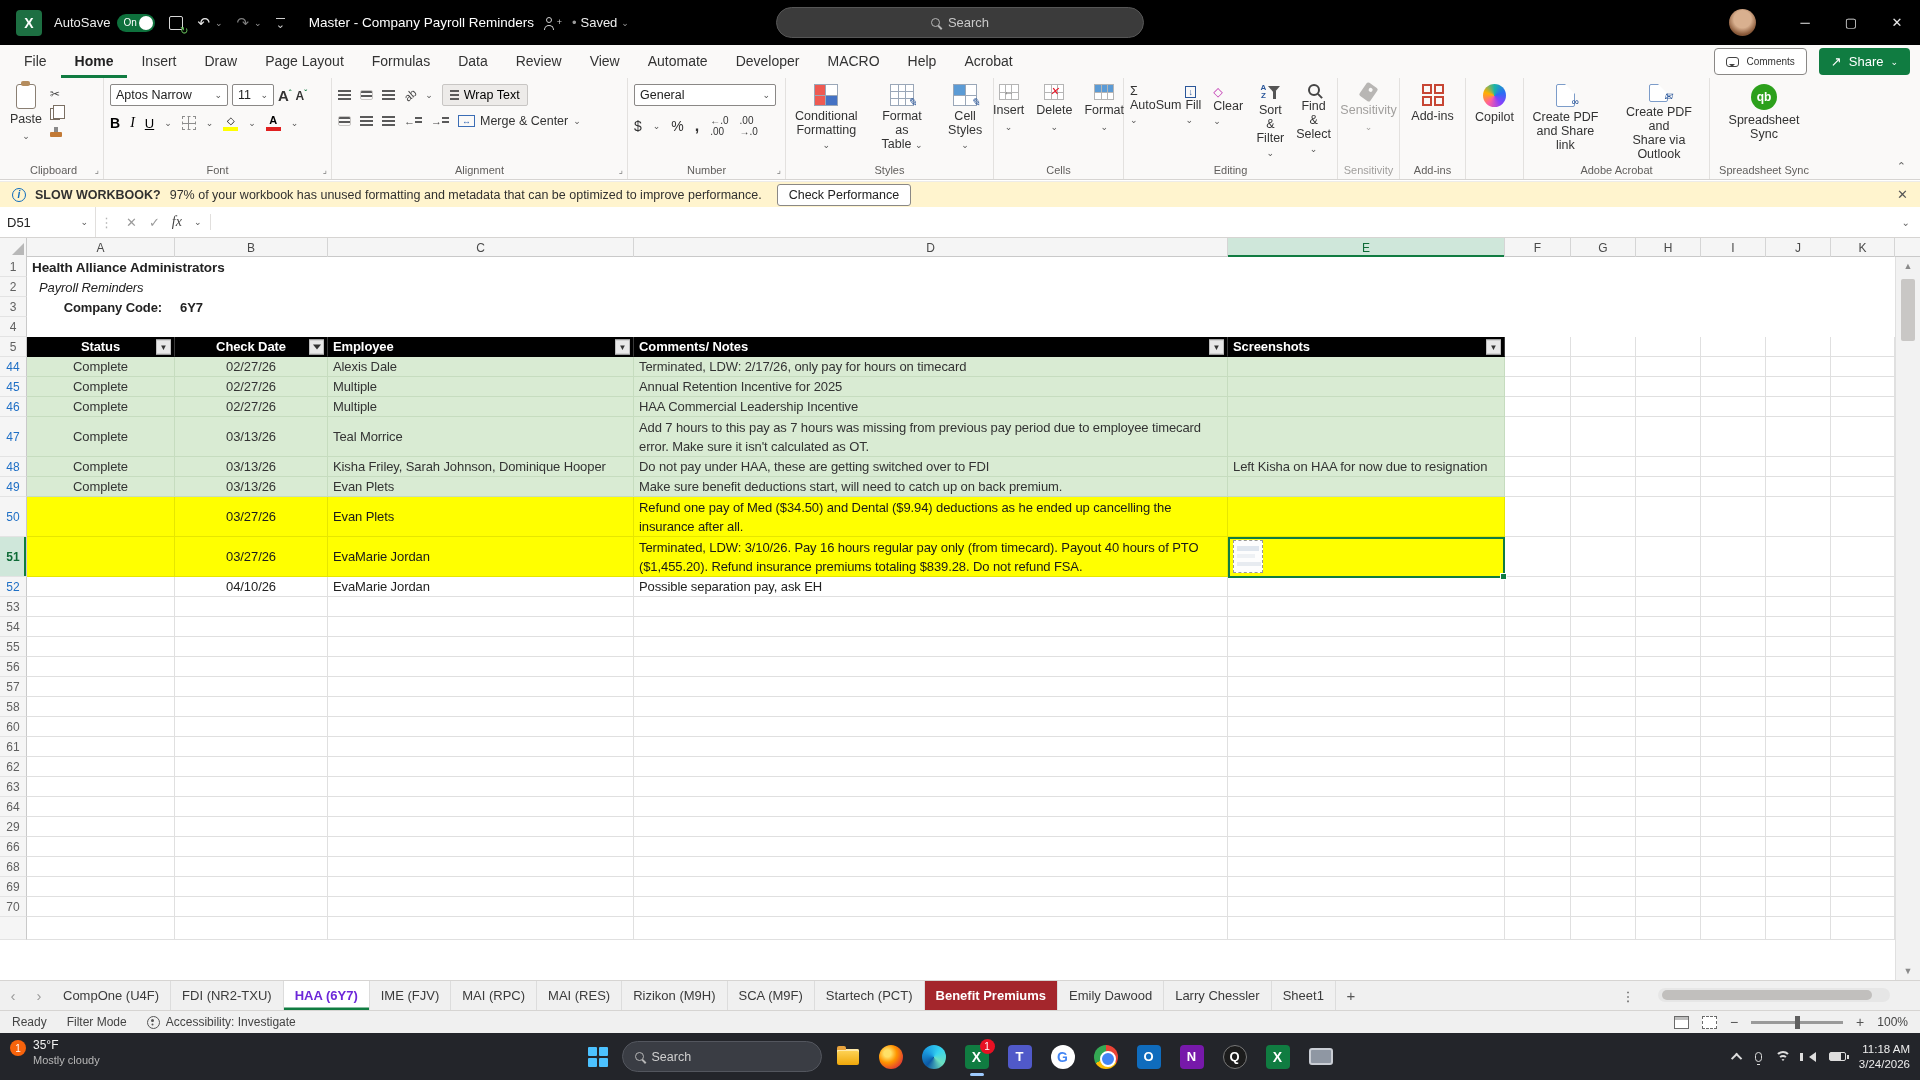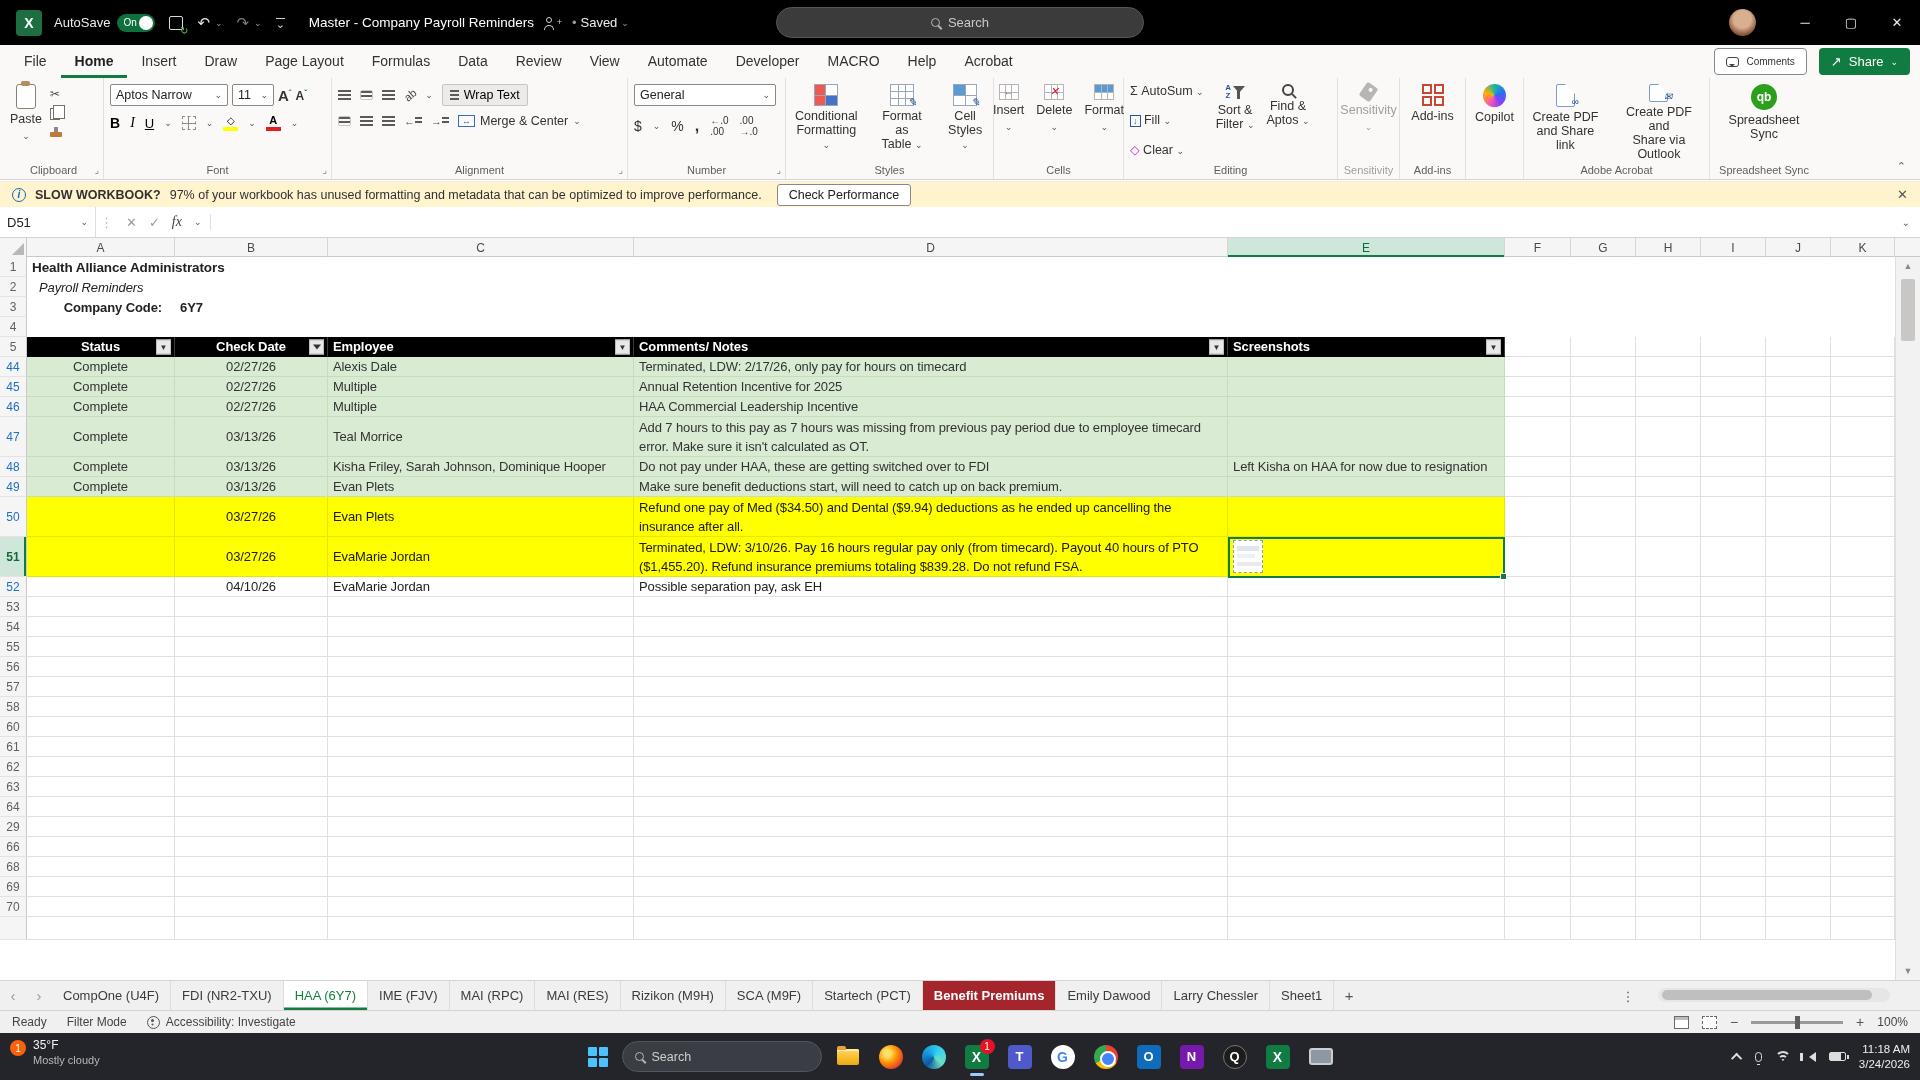--- a/index.html
+++ b/index.html
@@ -130,21 +130,21 @@
   .thumb{width:30px;height:33px;margin-top:3px;background:#fdfdfd;border:1px dashed #9a9a9a;background-image:linear-gradient(#dfe6ee 0 0),linear-gradient(#eef1f4 0 0),linear-gradient(#e7ebf0 0 0);background-size:22px 5px,18px 4px,24px 4px;background-position:3px 5px,3px 13px,3px 21px;background-repeat:no-repeat;}
   .vscroll{position:absolute;right:0;top:19px;width:25px;height:723px;background:#F2F2F2;border-left:1px solid #E0E0E0;}
   .vscroll .arr{height:18px;display:flex;align-items:center;justify-content:center;color:#8a8a8a;font-size:9px;}
   .vscroll .thumbv{position:absolute;left:5px;right:5px;top:22px;height:62px;background:#C9C7C5;border-radius:2px;}
   .vscroll .arrb{position:absolute;bottom:0;left:0;right:0;height:18px;display:flex;align-items:center;justify-content:center;color:#8a8a8a;font-size:9px;}
 
   
   .sheettabs{position:absolute;top:980px;left:0;right:0;height:30px;background:#F0F0F0;border-top:1px solid #D6D4D2;display:flex;align-items:stretch;font-size:13px;color:#444;}
   .tabnav{width:26px;display:flex;align-items:center;justify-content:center;color:#9a9a9a;font-size:15px;}
   .stab{display:flex;align-items:center;padding:0 11px;border-right:1px solid #DCDCDC;white-space:nowrap;color:#3b3b3b;}
-  .stab.active{background:#fff;color:#15803d;font-weight:normal;box-shadow:inset 0 -2.5px 0 #107C41;text-align:right;}
+  .stab.active{background:#fff;color:#6d28d9;font-weight:bold;box-shadow:inset 0 -2.5px 0 #107C41;text-align:right;}
   .stab.redtab{background:#A4262C;color:#fff;font-weight:bold;}
   .addsheet{width:30px;display:flex;align-items:center;justify-content:center;color:#555;font-size:15px;}
   .tabsmore{position:absolute;right:280px;top:0;height:30px;width:24px;display:flex;align-items:center;justify-content:center;color:#555;}
   .hscroll{position:absolute;right:30px;top:7px;width:232px;height:14px;background:#E6E6E6;border-radius:7px;}
   .hscroll .thumbh{position:absolute;left:4px;top:2px;width:210px;height:10px;background:#C1BFBD;border-radius:5px;}
 
   
   .statusbar{position:absolute;top:1010px;left:0;right:0;height:23px;background:#F0F0F0;border-top:1px solid #D6D4D2;display:flex;align-items:center;gap:20px;padding:0 12px;font-size:12px;color:#444;}
   .accico{width:13px;height:13px;border:1.3px solid #555;border-radius:50%;position:relative;}
   .accico::after{content:"";position:absolute;left:3.5px;top:2px;width:3px;height:3px;border-radius:50%;background:#555;box-shadow:0 4px 0 -0.5px #555;}
@@ -443,38 +443,38 @@
             <span></span>
           </span>
         <span>Format</span>
           <span class="chev">⌄</span>
       </div>
       <div class="rlabel">Cells</div>
     </div>
 
     <div class="rgroup" style="width:214px">
       <div style="display:flex;gap:12px">
-        <div style="display:flex;flex-direction:column;gap:15px;font-size:12.5px;color:#333">
+        <div style="display:flex;flex-direction:row;gap:4px;font-size:12.5px;color:#333">
           <span>Σ <span>AutoSum</span> <span class="chev">⌄</span></span>
           <span><span style="border:1px solid #2b579a;font-size:9px;padding:0 2px;color:#2b579a">↓</span> <span>Fill</span> <span class="chev">⌄</span></span>
           <span><span style="color:#C239B3">◇</span> <span>Clear</span> <span class="chev">⌄</span></span>
         </div>
         <div class="bigbtn">
           <span style="display:flex;gap:2px;align-items:center">
               <span class="sortaz">
                 <span>A</span>
                 <span>Z</span>
               </span>
               <span class="i-funnel"></span>
             </span>
           <span><span>Sort &amp;</span><br><span>Filter</span> <span class="chev">⌄</span></span>
         </div>
         <div class="bigbtn">
           <span class="i-mag"></span>
-          <span><span>Find &amp;</span><br><span>Aptos</span> <span class="chev">⌄</span></span>
+          <span><span>Find &amp;</span><br><span>Select</span> <span class="chev">⌄</span></span>
         </div>
       </div>
       <div class="rlabel">Editing</div>
     </div>
 
     <div class="rgroup gray" style="width:62px">
       <div class="bigbtn">
         <span class="i-tag"></span>
         <span>Sensitivity</span>
           <span class="chev">⌄</span>

